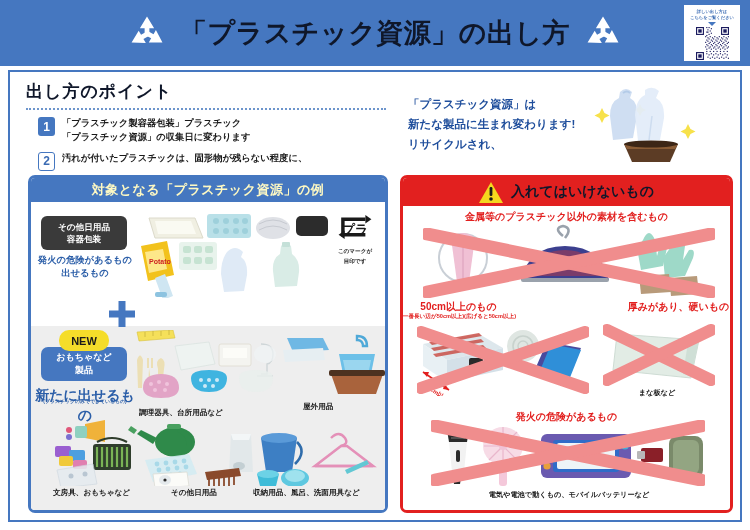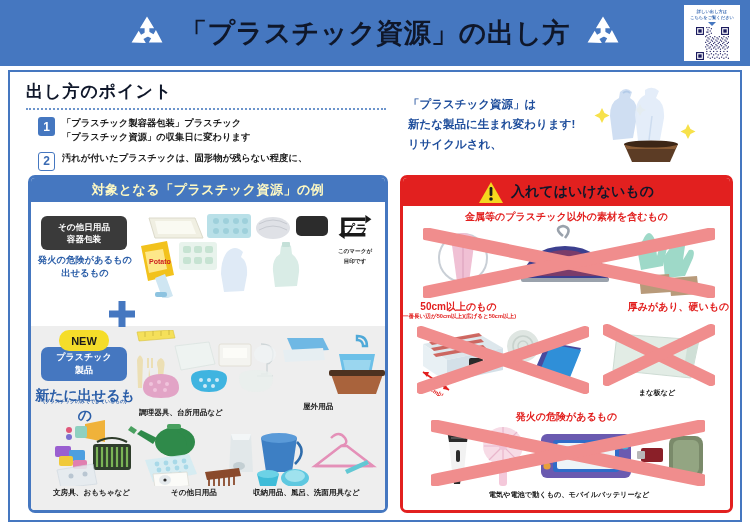--- a/index.html
+++ b/index.html
@@ -414,21 +414,21 @@
         <div class="pramark-cap">このマークが</div>
         <div class="pramark-cap">目印です</div>
       </div>
 
       <svg class="plus-sign" viewBox="0 0 30 30">
         <path d="M11.5 2 h7 v9.5 h9.5 v7 h-9.5 v9.5 h-7 v-9.5 h-9.5 v-7 h9.5 z" fill="#4577c0"></path>
       </svg>
 
       <div class="new-badge">NEW</div>
       <div class="tag-blue">
-        <div>プラスチック</div>
+        <div>おもちゃなど</div>
         <div>製品</div>
       </div>
       <div class="cap-blue2">新たに出せるもの</div>
       <div class="cap-small">(プラスチックのみでできているもの)</div>
 
       <svg class="svgart" style="position:absolute;left:104px;top:128px;width:250px;height:74px;" viewBox="0 0 250 74">
 
         <path d="M2 2 l36 -2 2 8 -36 3z" fill="#f5e05a" stroke="#d8c23e" stroke-width="0.6"></path>
         <g stroke="#b8a433" stroke-width="0.6">
             <path d="M10 2 v5"></path>

